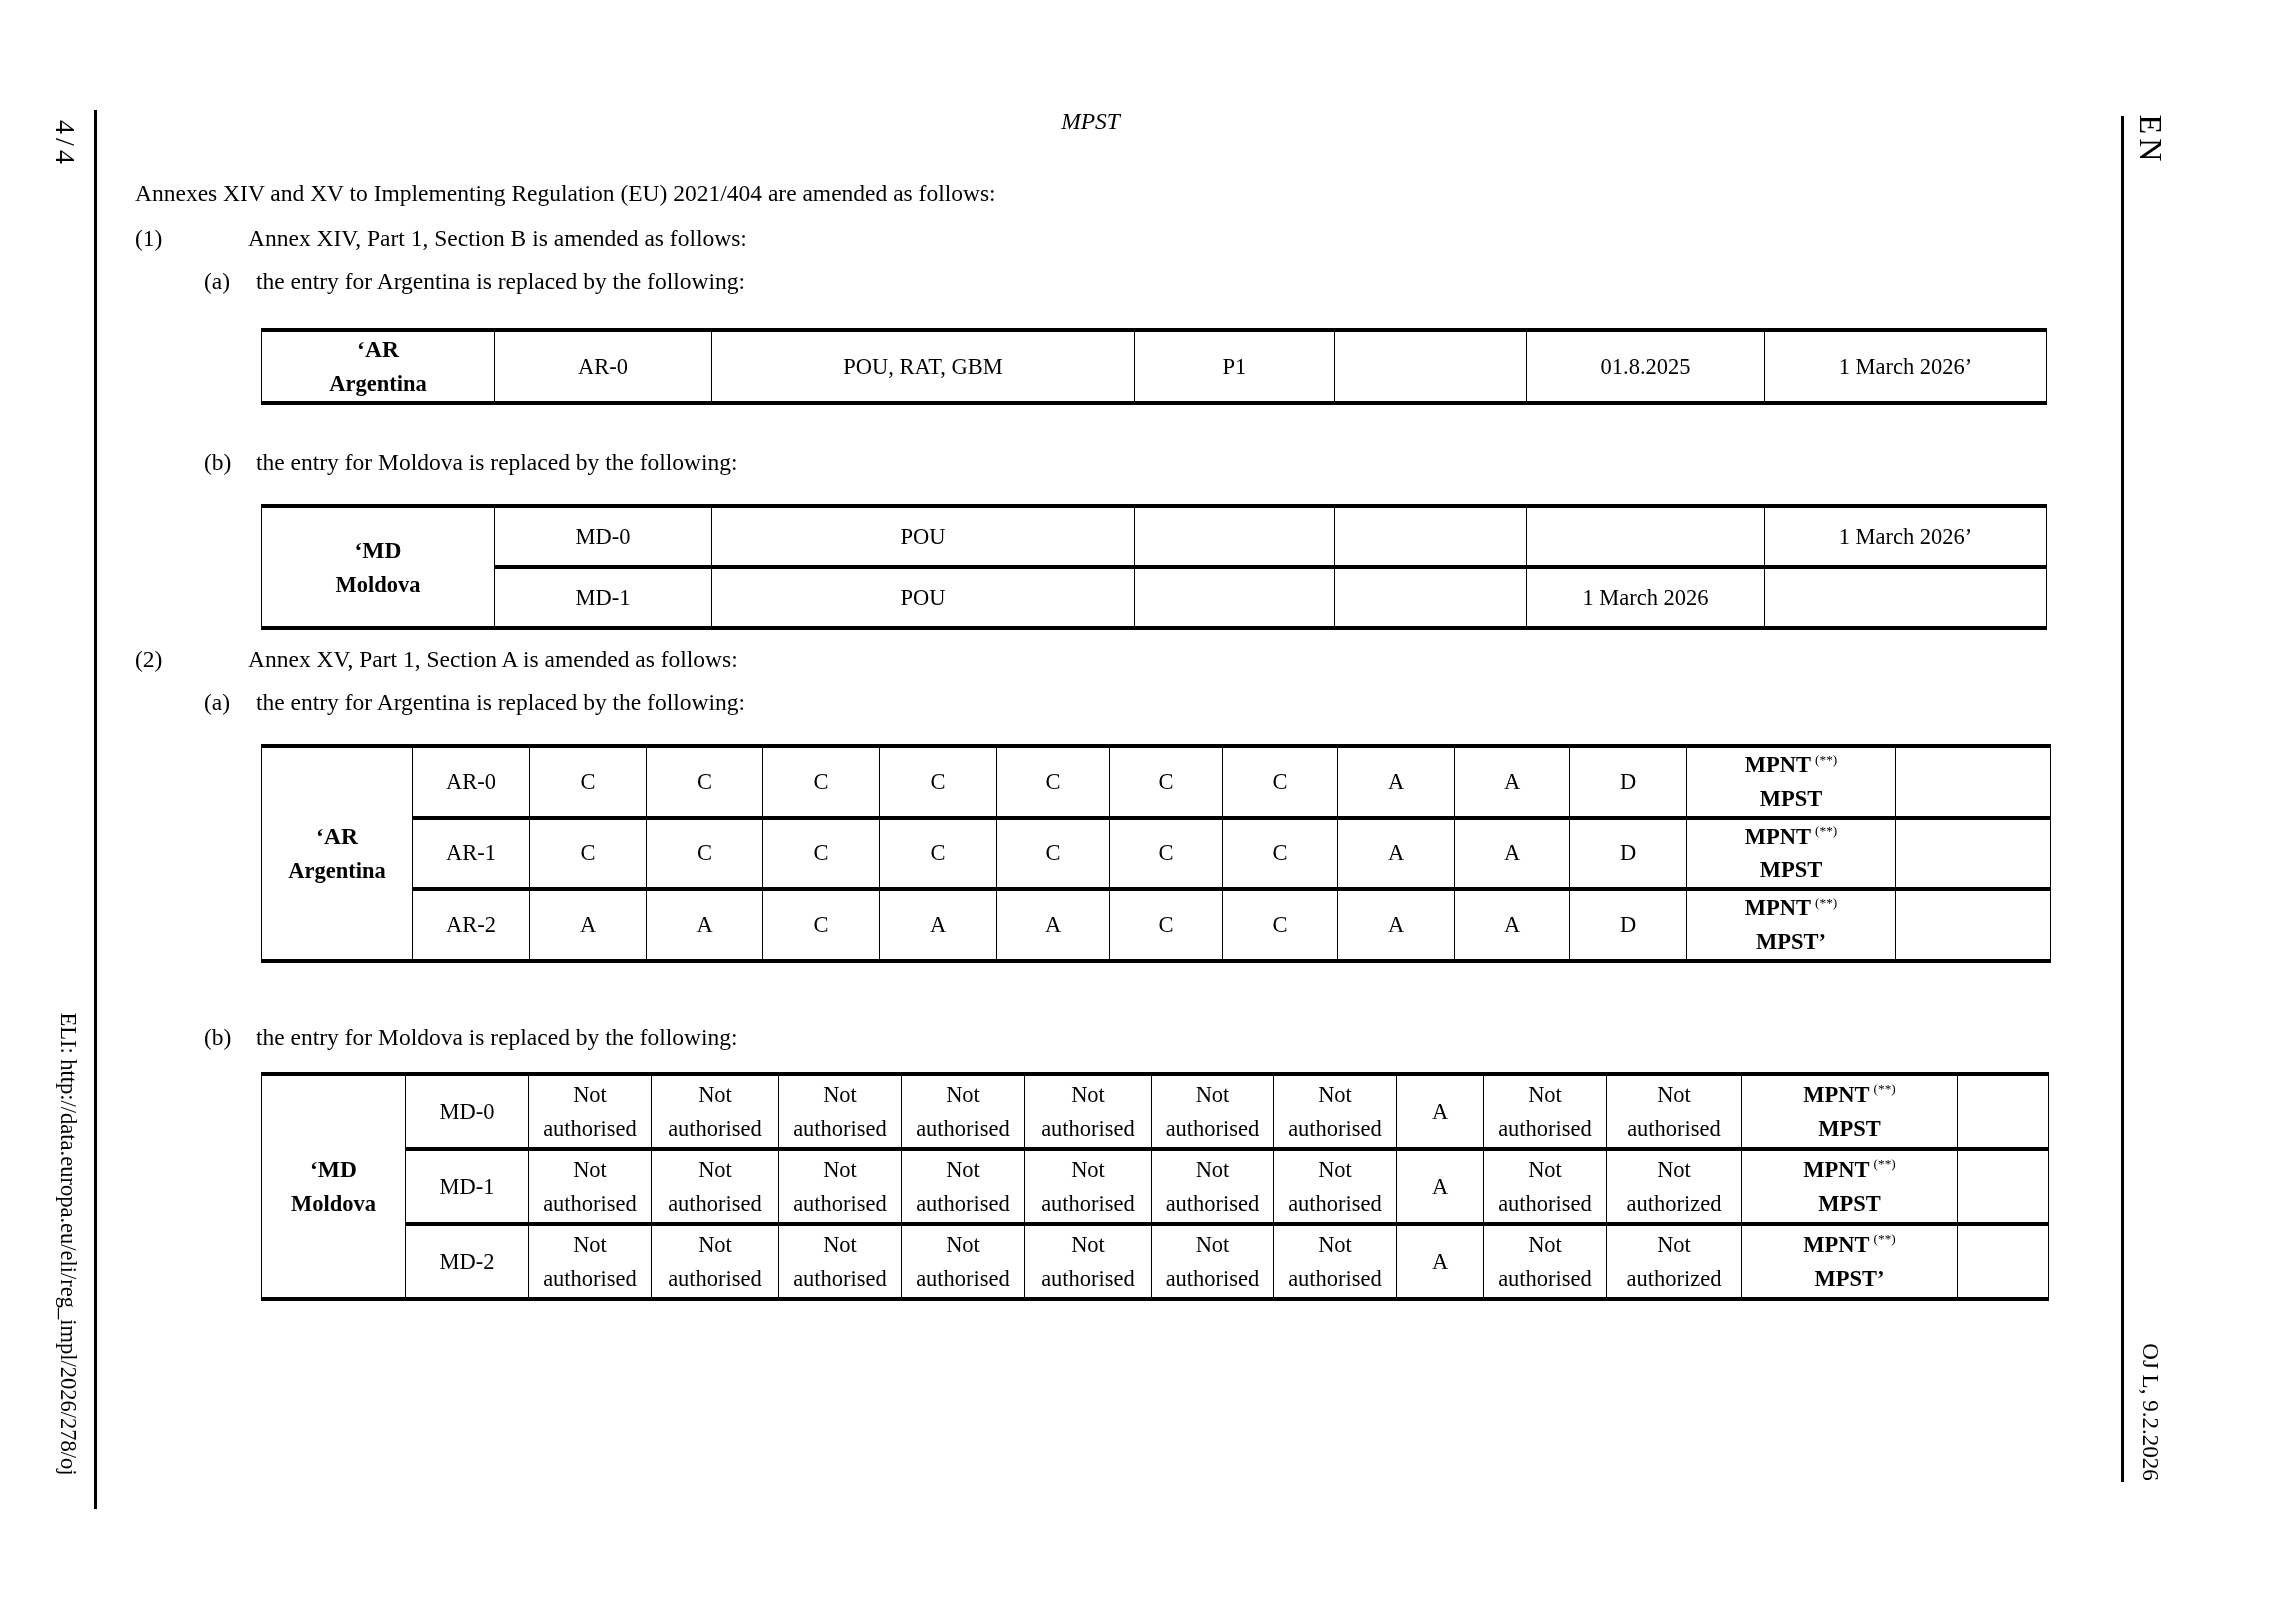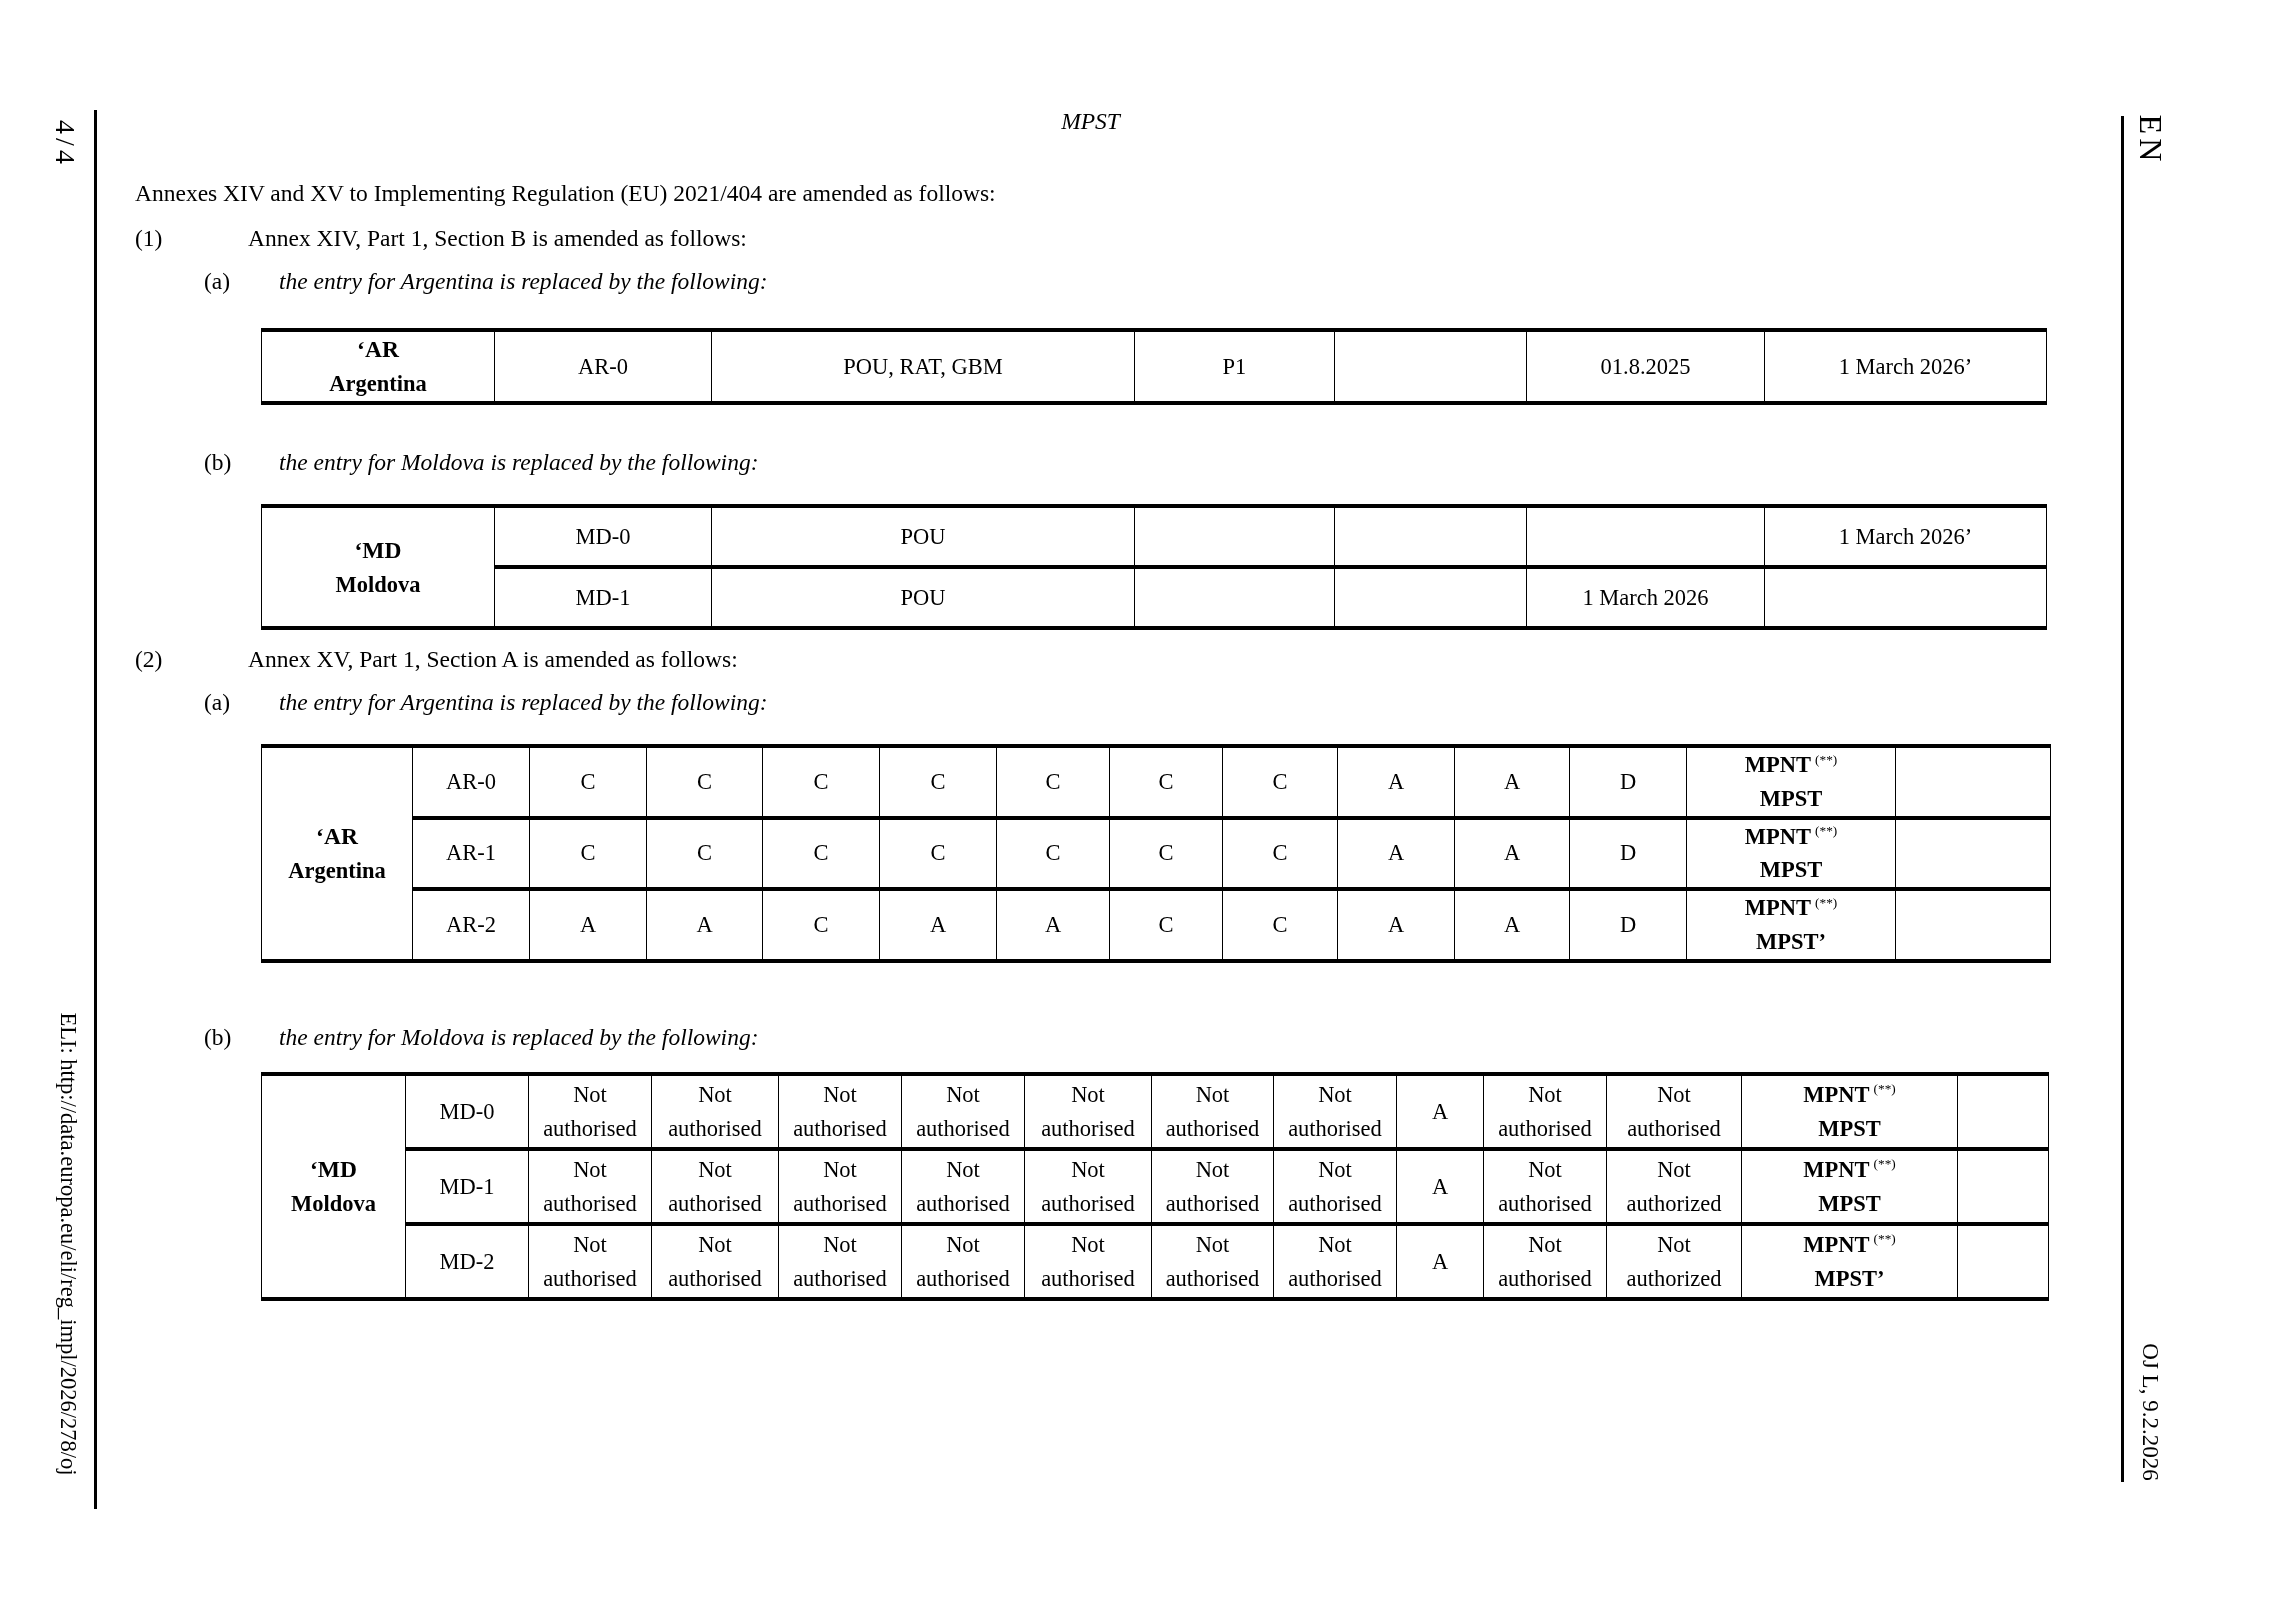--- a/index.html
+++ b/index.html
@@ -18,21 +18,21 @@
   .m-en{left:2150px;top:140px;font-size:32px;letter-spacing:4.1px;}
   .m-oj{left:2150px;top:1412px;font-size:23px;}
 
   
   .title{position:absolute;left:135px;width:1911px;top:108px;text-align:center;
          font-style:italic;font-size:23.5px;}
   .intro{position:absolute;left:135px;top:180px;font-size:23.5px;}
   .ln{position:absolute;left:0;width:2295px;font-size:23.5px;}
   .marker{position:absolute;}
   .lvl1{left:135px;} .lvl1t{position:absolute;left:204px;margin-left:44px;}
-  .lvl2{left:204px;} .lvl2t{position:absolute;left:279px;font-style:italic;}
+  .lvl2{left:204px;} .lvl2t{position:absolute;left:256px;}
 
   
   table.doc{position:absolute;left:261px;border-collapse:collapse;table-layout:fixed;
             font-size:22.5px;border-top:4.1px solid #000;border-bottom:4.1px solid #000;}
   table.doc td{border:1.5px solid #000;text-align:center;vertical-align:middle;
                padding:0 5.1px;line-height:1.5;overflow:hidden;}
   table.doc tr + tr td{border-top:4.1px solid #000;}
   .ccode{font-weight:bold;font-size:23.5px;}
   .cname{font-size:22.5px;font-weight:bold;}
   .bold{font-weight:bold;}

